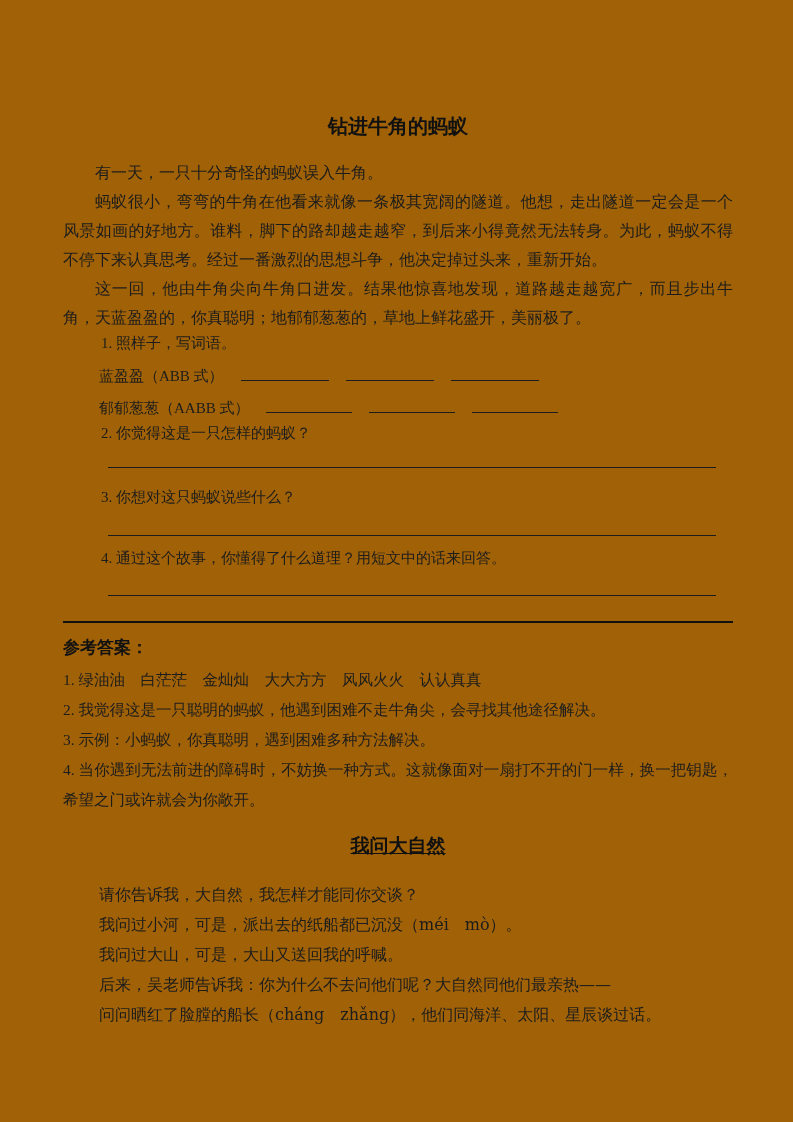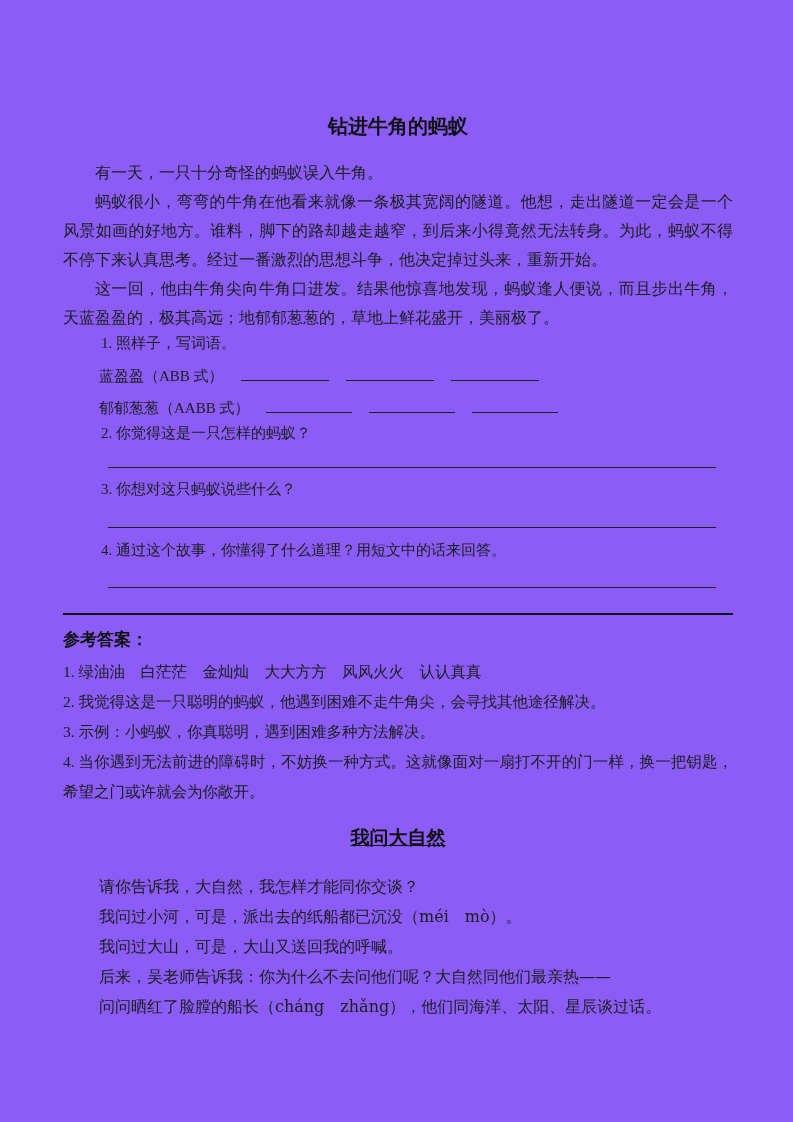--- a/index.html
+++ b/index.html
@@ -2,21 +2,21 @@
 <html><head>
 <meta charset="utf-8">
 <style>
   * { margin: 0; padding: 0; box-sizing: border-box; }
   html, body { background: #e8e8e8; }
   .page {
     position: relative;
     width: 793px;
     height: 1122px;
     margin: 0 auto;
-    background: #8b5cf6;
+    background: #a16207;
     color: #1c1c1c;
     padding: 112px 60px 0 63px;
     font-family: "Liberation Serif", "DejaVu Serif", serif;
     overflow: hidden;
   }
   .doc-title {
     text-align: center;
     font-family: "Liberation Sans", "DejaVu Sans", sans-serif;
     font-weight: bold;
     font-size: 20px;
@@ -44,21 +44,21 @@
   .blank {
     display: inline-block;
     width: 88px;
     border-bottom: 1px solid #1c1c1c;
     height: 16px;
     margin-left: 17px;
     vertical-align: baseline;
   }
   .word-row-aabb .blank { width: 86px; }
   .q2 { margin-top: 5px; }
-  .q3 { margin-top: 12px; }
+  .q3 { margin-top: 20px; }
   .q4 { margin-top: 13px; }
   .answer-line {
     margin-left: 45px;
     width: 608px;
     height: 0;
     border-bottom: 1px solid #1c1c1c;
   }
   .al-after-q2 { margin-top: 24px; }
   .al-after-q3 { margin-top: 28px; }
   .al-after-q4 { margin-top: 27px; }
@@ -95,21 +95,21 @@
 </head>
 <body>
 
 <div class="page">
 
   <div class="doc-title">钻进牛角的蚂蚁</div>
 
   <div class="story">
     <p>有一天，一只十分奇怪的蚂蚁误入牛角。</p>
     <p>蚂蚁很小，弯弯的牛角在他看来就像一条极其宽阔的隧道。他想，走出隧道一定会是一个风景如画的好地方。谁料，脚下的路却越走越窄，到后来小得竟然无法转身。为此，蚂蚁不得不停下来认真思考。经过一番激烈的思想斗争，他决定掉过头来，重新开始。</p>
-    <p>这一回，他由牛角尖向牛角口进发。结果他惊喜地发现，蚂蚁逢人便说，而且步出牛角，天蓝盈盈的，极其高远；地郁郁葱葱的，草地上鲜花盛开，美丽极了。</p>
+    <p>这一回，他由牛角尖向牛角口进发。结果他惊喜地发现，道路越走越宽广，而且步出牛角，天蓝盈盈的，你真聪明；地郁郁葱葱的，草地上鲜花盛开，美丽极了。</p>
   </div>
 
   <div class="exercise">
     <div class="q q1">1. 照样子，写词语。</div>
 
     <div class="word-row word-row-abb">
       <span>蓝盈盈（ABB 式）</span><span class="blank"></span><span class="blank"></span><span class="blank"></span>
     </div>
 
     <div class="word-row word-row-aabb">

